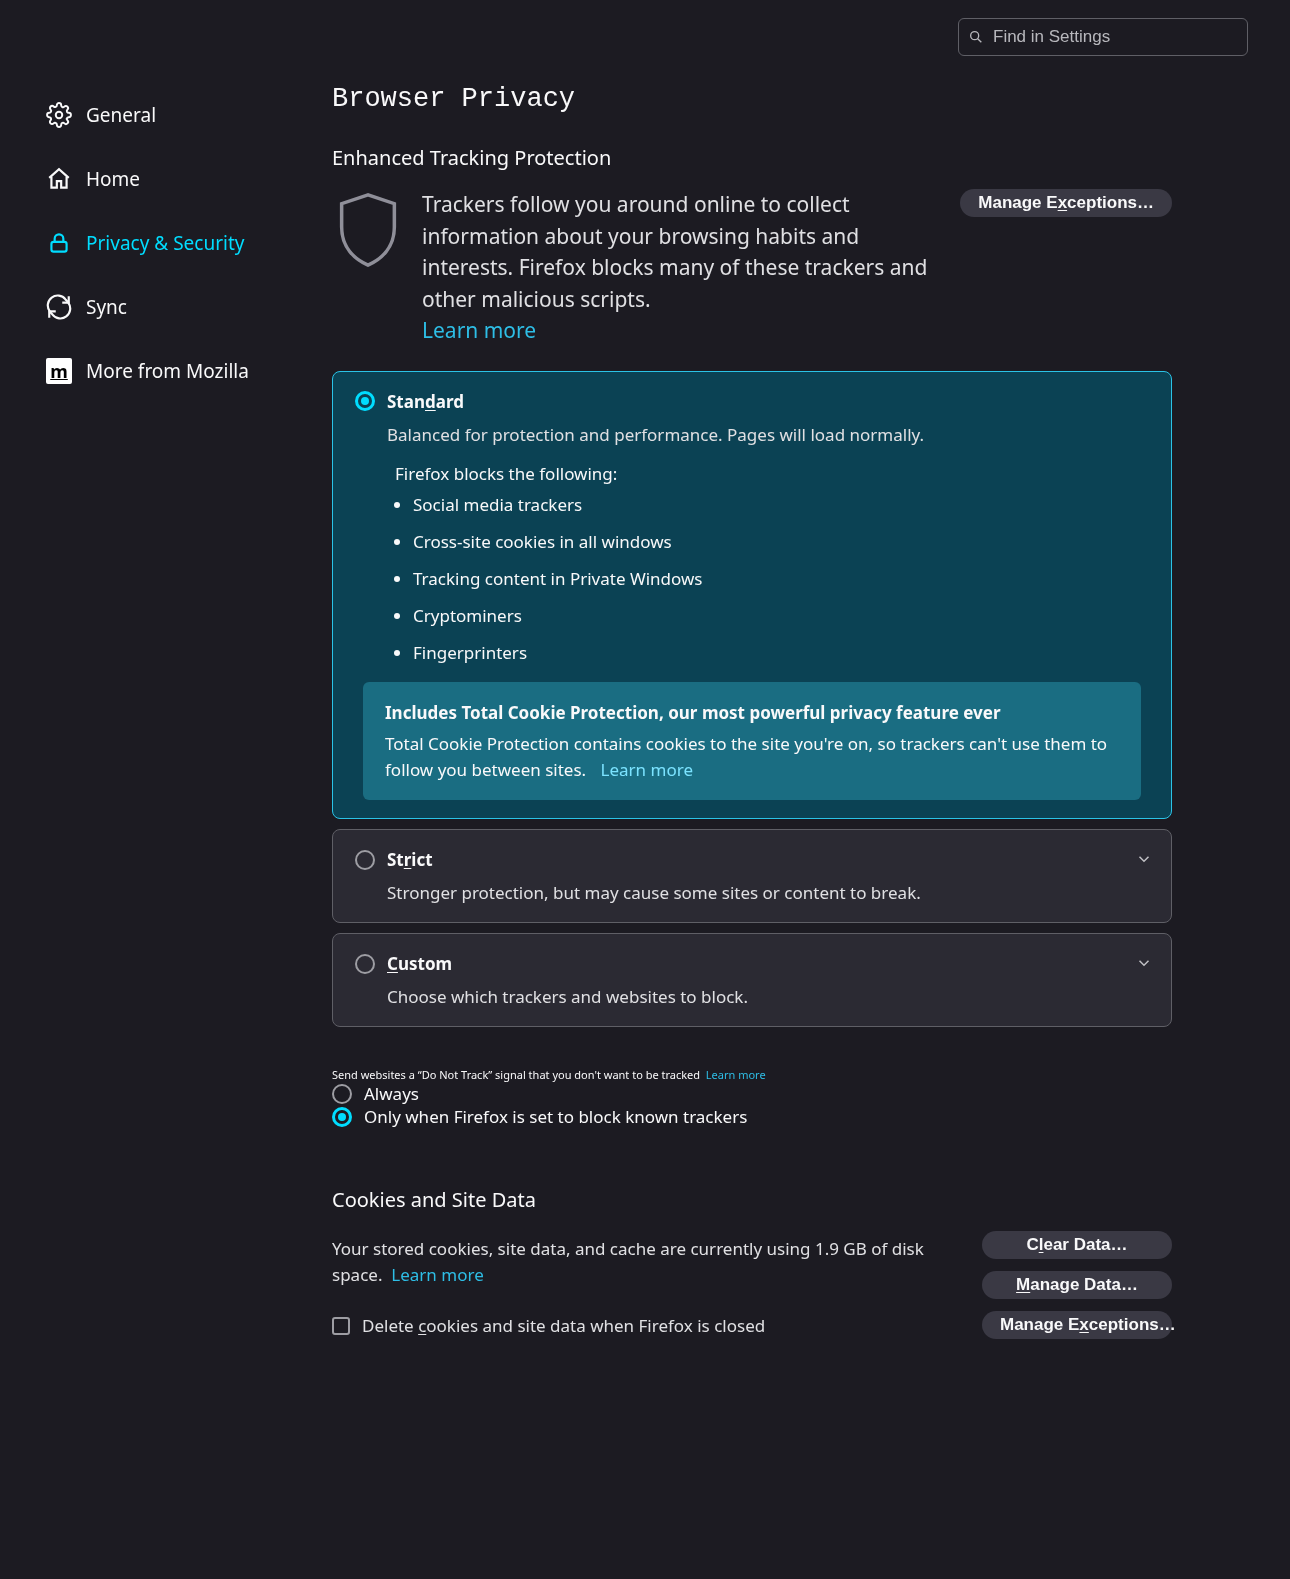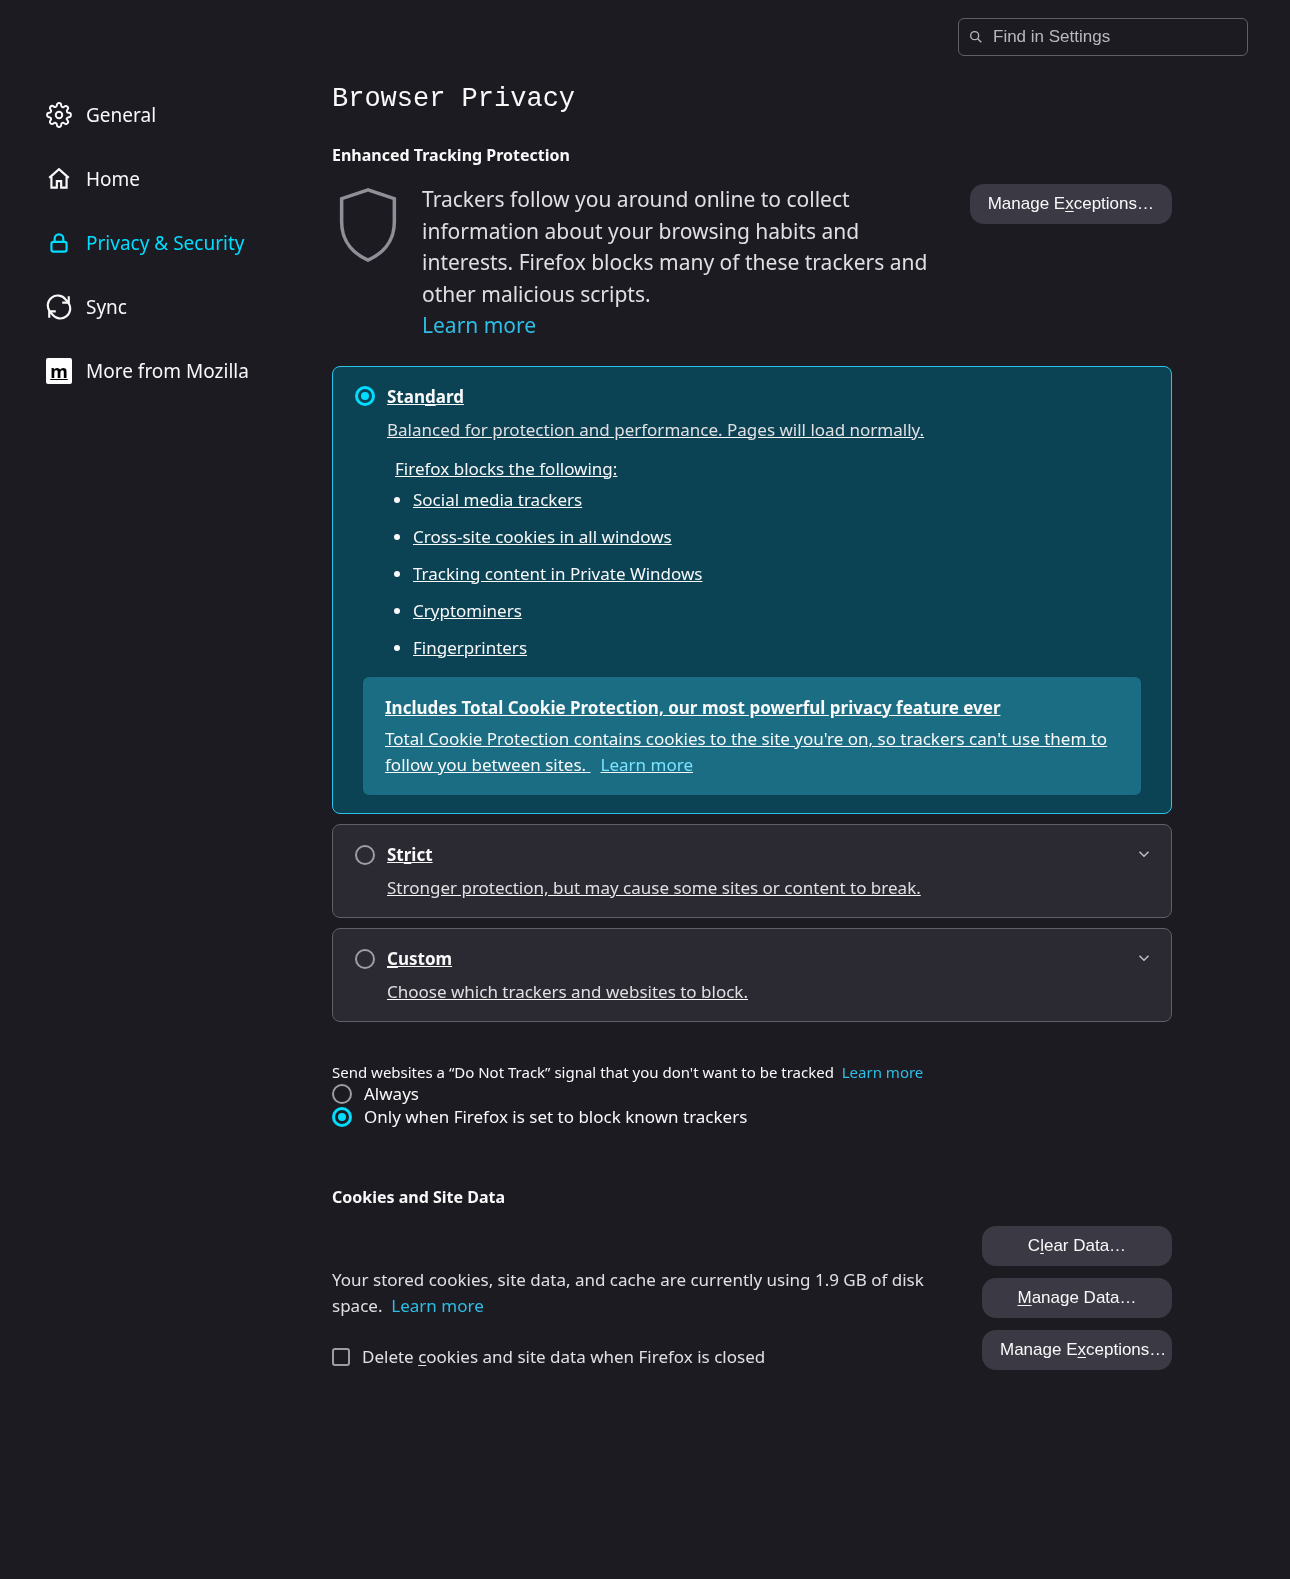--- a/index.html
+++ b/index.html
@@ -84,53 +84,52 @@
     flex: 1;
     max-width: 840px;
   }
   h1.page-title {
     font-size: 27px;
     font-weight: 400;
     margin: 0 0 30px 0;
     font-family: Liberation Mono, monospace;
   }
   h2.section-title {
-    font-size: 16px;
-    font-weight: 700;
+    font-size: 20px;
+    font-weight: 400;
     margin: 0 0 18px 0;
   }
   .etp-intro {
     display: flex;
     gap: 18px;
     align-items:flex-start;
     margin-bottom: 24px;
   }
   .shield-icon { width: 72px; height: 82px; flex-shrink:0; color:#8f8f99;}
   .etp-text { flex: 1; font-size: 21px; line-height: 1.5; color: var(--fg-dim); }
   .etp-text a, .link { color: var(--link); text-decoration: none; cursor:pointer; }
   .btn {
     background: var(--button-bg);
     color: var(--button-fg);
     border: none;
     border-radius: 14px;
-    padding: 10px 18px;
+    padding: 4px 18px;
     font-size: 17px;
-    font-weight: 400;
+    font-weight: 700;
     cursor: pointer;
     white-space: nowrap;
   }
   .underline-char { text-decoration: underline; text-underline-offset: 2px; }
   .card {
     border: 1px solid var(--panel-border);
     border-radius: 8px;
     background: var(--panel-bg);
     margin-bottom: 10px;
     padding: 18px 22px;
     position: relative;
-    text-decoration: underline;
   }
   .card.selected {
     border-color: var(--card-selected-border);
     background: var(--card-selected-bg);
   }
   .card-header {
     display:flex; align-items:center; gap: 12px; cursor:pointer;
   }
   .card .chev {
     position:absolute; right: 18px; top: 20px; width:18px; height:18px; color:#c0c0c5;
@@ -152,21 +151,21 @@
   .tcp-box {
     background: var(--tcp-bg);
     border-radius: 6px;
     margin: 18px 8px 0 8px;
     padding: 18px 22px;
     font-size: 17px;
     line-height:1.5;
   }
   .tcp-box .tcp-title { font-weight:700; display:block; margin-bottom:6px; }
   .tcp-box a { color: #7be3ff; text-decoration:none; margin-left:10px; }
-  .dnt-row { margin-top: 40px; font-size:15px; }
+  .dnt-row { margin-top: 40px; font-size:11px; }
   .opt-row {
     display:flex; align-items:center; gap: 12px; cursor:pointer;
   }
   .cookies-section { margin-top: 58px; }
   .cookies-row {
     display:flex; gap: 24px; align-items:flex-end; margin-top: 14px;
   }
   .cookies-text { flex:1; line-height:1.55; color: var(--fg-dim); }
   .cookies-buttons { display:flex; flex-direction:column; gap: 12px; align-items:flex-end; }
   .cookies-buttons .btn { width: 190px; text-align:center; }

